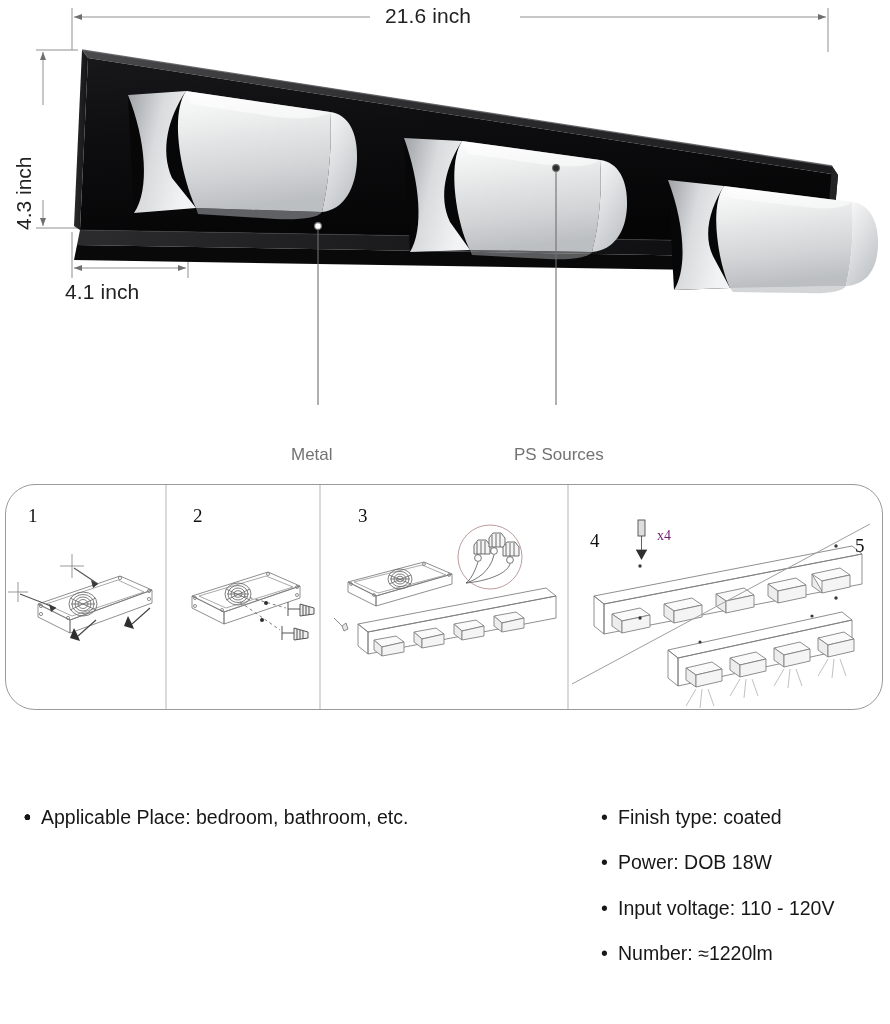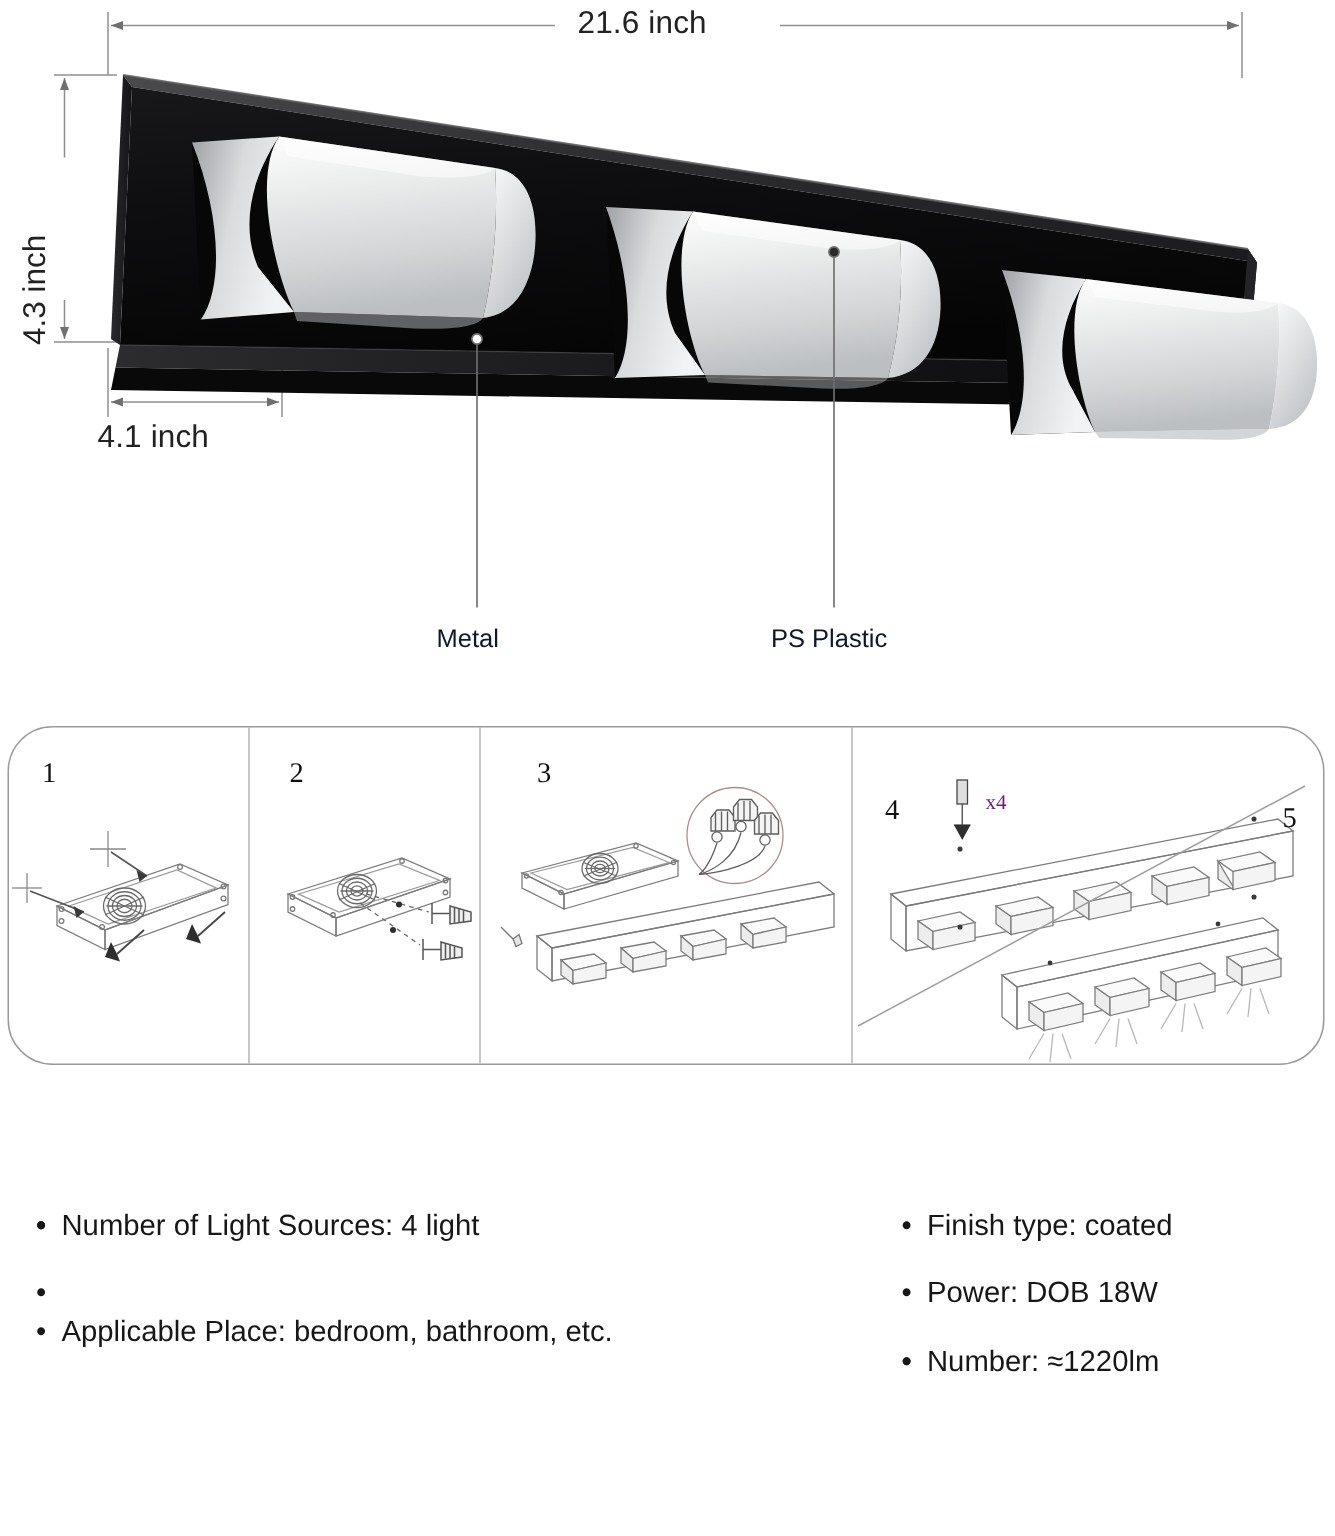--- a/index.html
+++ b/index.html
@@ -47,22 +47,23 @@
     transform: rotate(-90deg);
     transform-origin: left top;
     font-size: 21px;
     white-space: nowrap;
     color: #222;
   }
 
   .callout-label {
     position: absolute;
     font-size: 17px;
-    color: #0f172a;
+    color: #737373;
     white-space: nowrap;
+    margin-top: 29px;
   }
   #callout-metal-label   { left: 291px; top: 416px; }
   #callout-plastic-label { left: 514px; top: 416px; }
 
   
   #install-panel {
     position: absolute;
     left: 5px; top: 484px;
     width: 878px; height: 226px;
     border: 1px solid #9a9a9a;
@@ -269,21 +270,21 @@
   <div class="dim-label" id="dim-length-label">21.6 inch</div>
 
   <div id="dim-height-wrap">
     <span class="rot">4.3 inch</span>
   </div>
 
   <div class="dim-label" id="dim-depth-label">4.1 inch</div>
 
   <div class="callout-label" id="callout-metal-label">Metal</div>
 
-  <div class="callout-label" id="callout-plastic-label">PS Plastic</div>
+  <div class="callout-label" id="callout-plastic-label">PS Sources</div>
 </div>
 
 <div id="install-panel"></div>
 
 <svg id="install-svg" style="position:absolute;left:0;top:484px;" width="890" height="230" viewBox="0 0 890 230">
   <g stroke="#7b7b7b" fill="none" stroke-width="1">
 
     <line x1="166" y1="1" x2="166" y2="225" stroke="#b5b5b5"></line>
     <line x1="320" y1="1" x2="320" y2="225" stroke="#b5b5b5"></line>
     <line x1="568" y1="1" x2="568" y2="225" stroke="#b5b5b5"></line>
@@ -546,21 +547,20 @@
 
   <div class="spec-col" id="spec-col-left">
     <div class="spec-item">
       <span class="bullet">•</span>
     </div>
     <div class="spec-item">
       <span class="bullet">•</span>
     </div>
     <div class="spec-item">
       <span class="bullet">•</span>
-      <span>Number of Light Sources: 4 light</span>
     </div>
     <div class="spec-item">
       <span class="bullet">•</span>
     </div>
     <div class="spec-item">
       <span class="bullet">•</span>
       <span>Applicable Place: bedroom, bathroom, etc.</span>
     </div>
   </div>
 
@@ -568,19 +568,20 @@
     <div class="spec-item">
       <span class="bullet">•</span>
       <span>Finish type: coated</span>
     </div>
     <div class="spec-item">
       <span class="bullet">•</span>
       <span>Power: DOB 18W</span>
     </div>
     <div class="spec-item">
       <span class="bullet">•</span>
+      <span>Input voltage: 110 - 120V</span>
     </div>
     <div class="spec-item">
       <span class="bullet">•</span>
       <span>Number: ≈1220lm</span>
     </div>
   </div>
 </div>
 
 </body></html>

